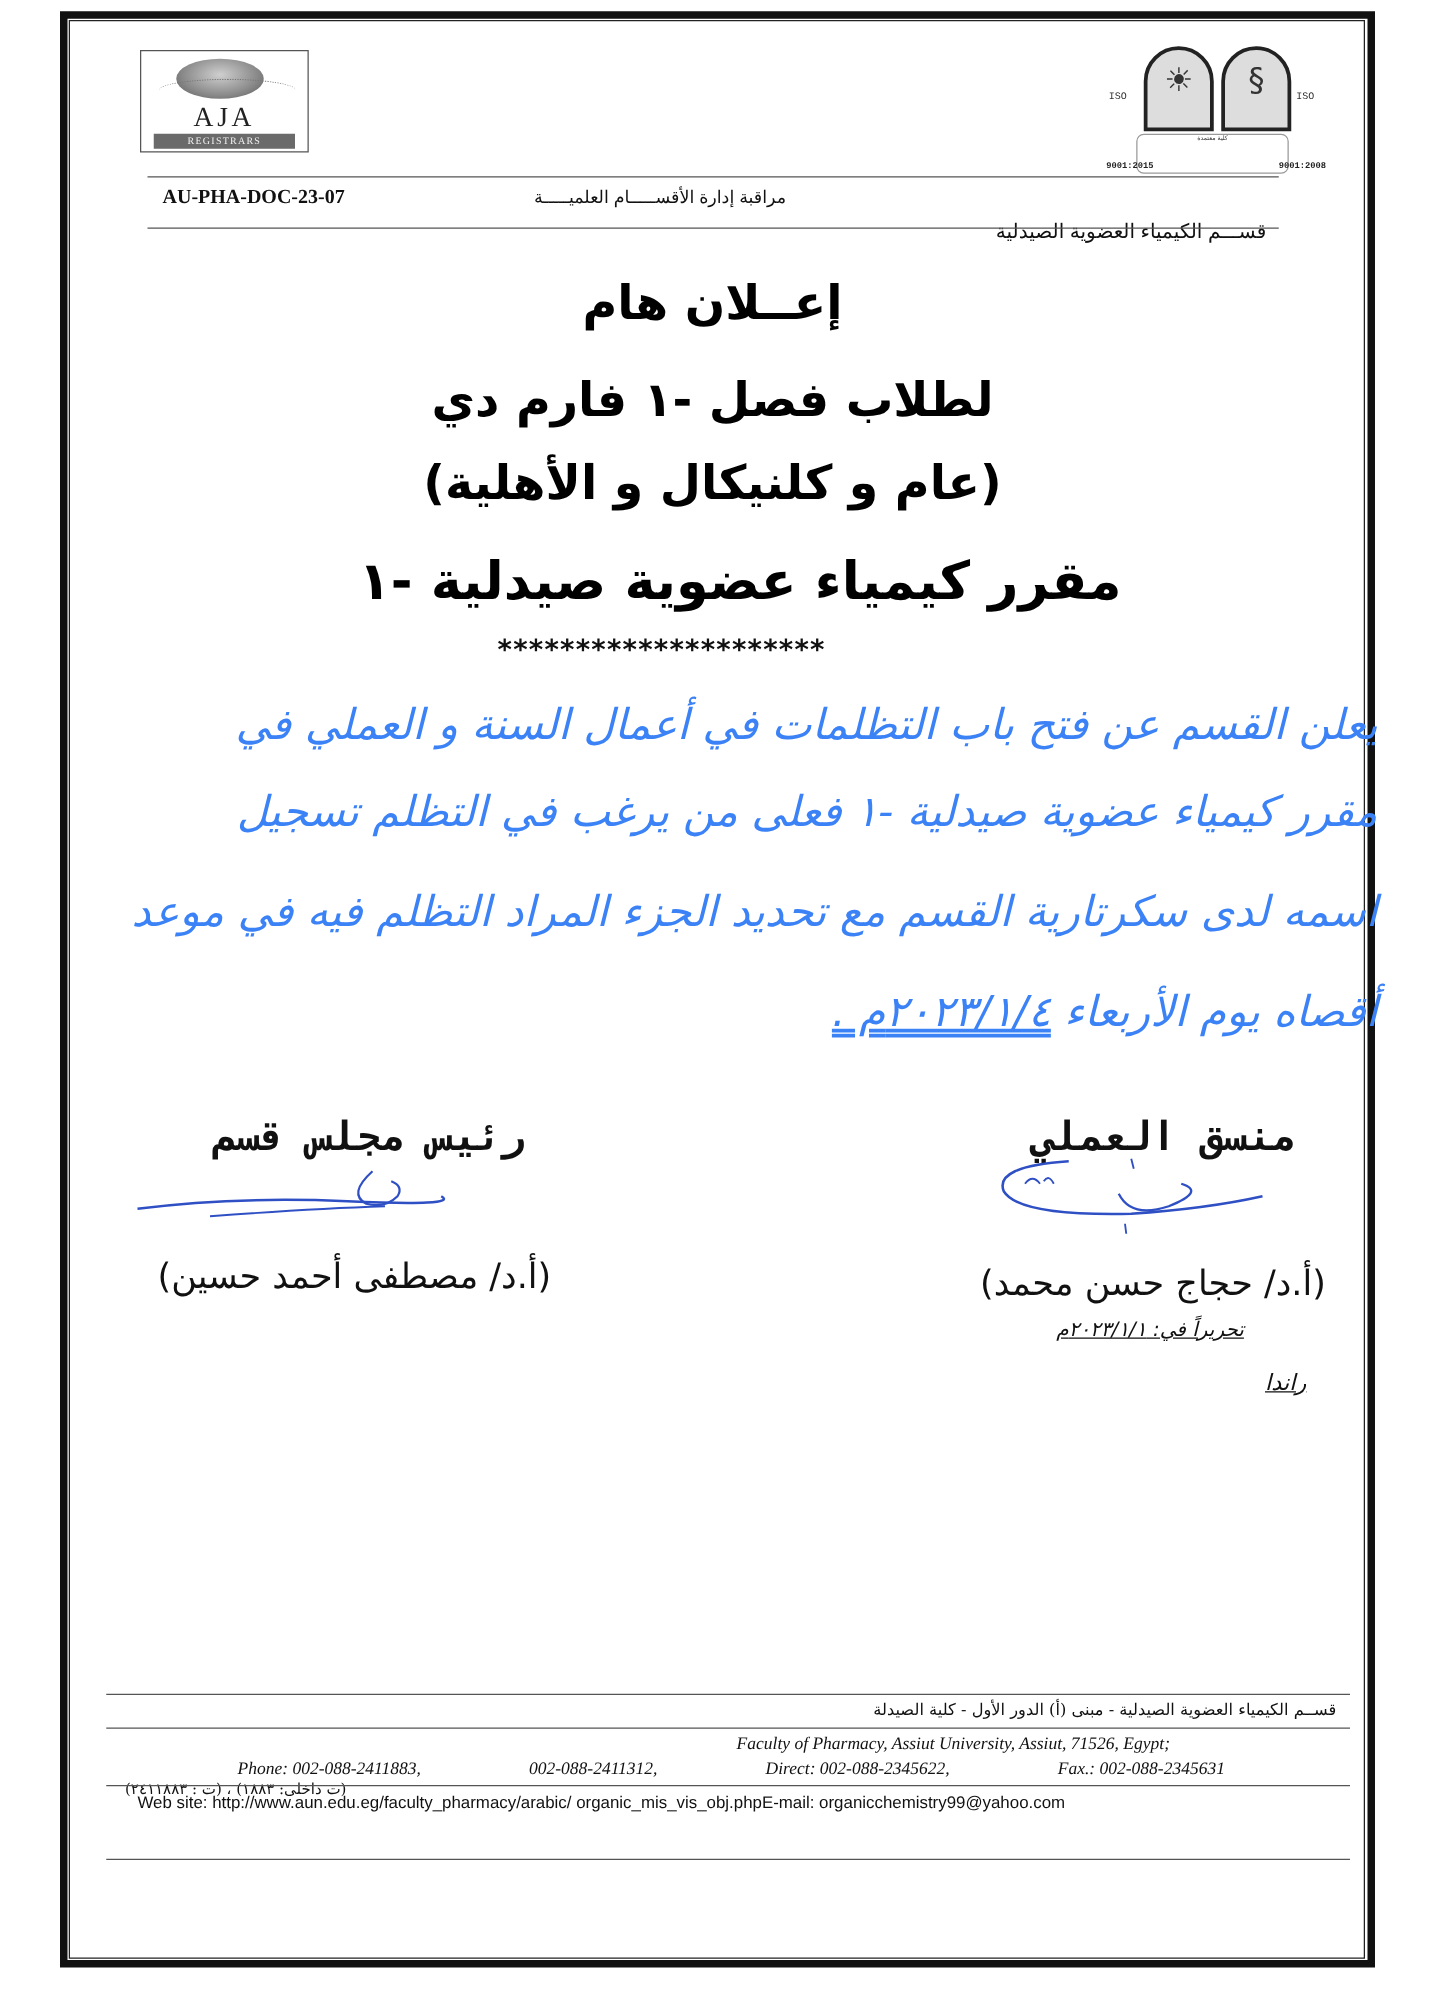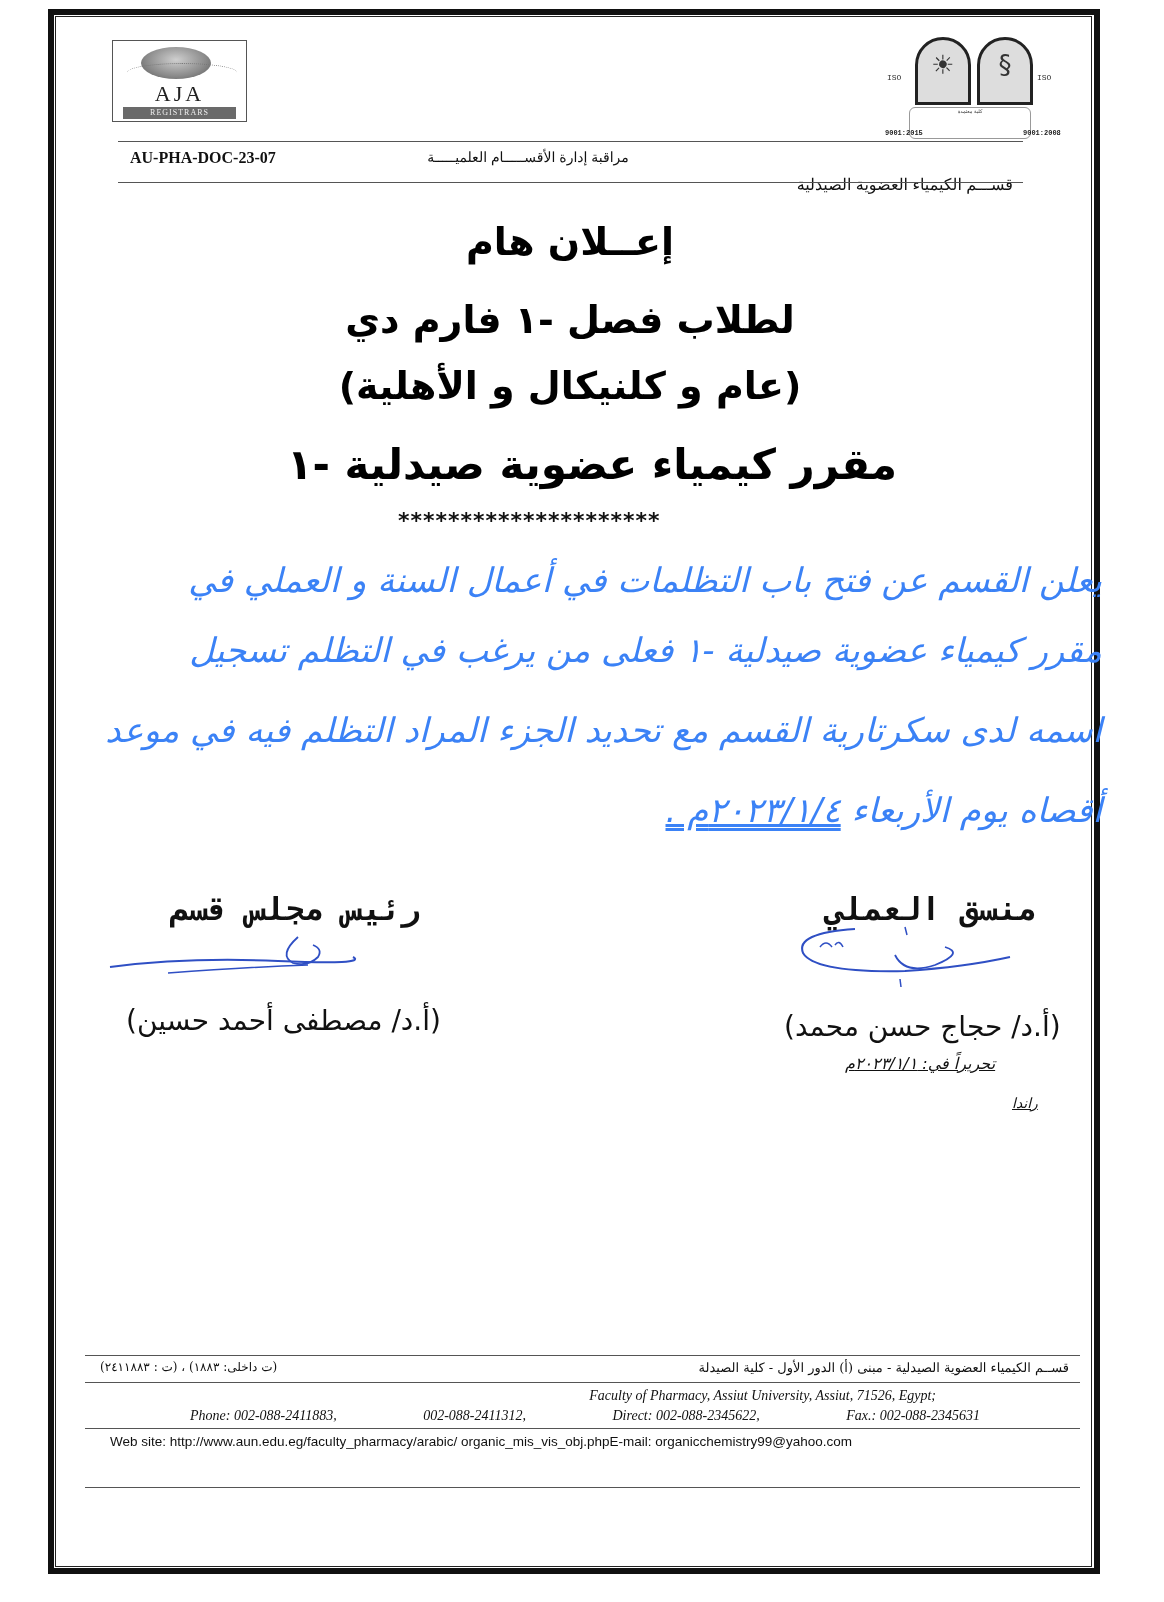--- a/index.html
+++ b/index.html
@@ -45,25 +45,25 @@
     .ul { text-decoration: underline; text-decoration-style: double; }
 
     .sig-title { position: absolute; direction: rtl; font-family: Liberation Mono, monospace; font-weight: bold; font-size: 32px; }
     .sig-left-title { top: 890px; left: 170px; }
     .sig-right-title { top: 890px; left: 825px; }
     .sig-name { position: absolute; direction: rtl; font-family: "DejaVu Sans", sans-serif; font-weight: normal; font-size: 28px; }
     .sig-left-name { top: 1004px; left: 126px; }
     .sig-right-name { top: 1010px; left: 784px; }
     .signature { position: absolute; }
     .written { position: absolute; top: 1054px; left: 845px; direction: rtl; font-family: "DejaVu Sans", sans-serif; font-style: italic; font-size: 16px; text-decoration: underline; }
-    .typist { position: absolute; top: 1095px; left: 1012px; direction: rtl; font-family: Liberation Sans, sans-serif; font-style: italic; font-size: 14px; text-decoration: underline; }
+    .typist { position: absolute; top: 1095px; left: 1012px; direction: rtl; font-family: Liberation Sans, sans-serif; font-style: italic; font-size: 18px; text-decoration: underline; }
 
     .foot-line { position: absolute; left: 85px; width: 995px; border-top: 1.5px solid #555; }
     .foot-ar-right { position: absolute; top: 1360px; right: 95px; direction: rtl; font-family: "DejaVu Serif", serif; font-size: 13px; }
-    .foot-ar-left { position: absolute; top: 1360px; left: 100px; direction: rtl; font-family: "DejaVu Serif", serif; font-size: 12px; }
+    .foot-ar-left { position: absolute; top: 1424px; left: 100px; direction: rtl; font-family: "DejaVu Serif", serif; font-size: 12px; }
     .foot-en1 { position: absolute; top: 1388px; left: 12px; width: 924px; text-align: right; font-family: "Liberation Serif", serif; font-style: italic; font-size: 14px; }
     .foot-en2 { position: absolute; top: 1408px; left: 190px; width: 790px; font-family: "Liberation Serif", serif; font-style: italic; font-size: 14px; display: flex; justify-content: space-between; }
     .foot-web { position: absolute; top: 1434px; left: 110px; font-family: "Liberation Sans", sans-serif; font-size: 13.5px; }
     .foot-web span + span { }
   </style>
 </head>
 <body>
 
 <div class="frame-outer"></div>
 <div class="frame-inner"></div>

